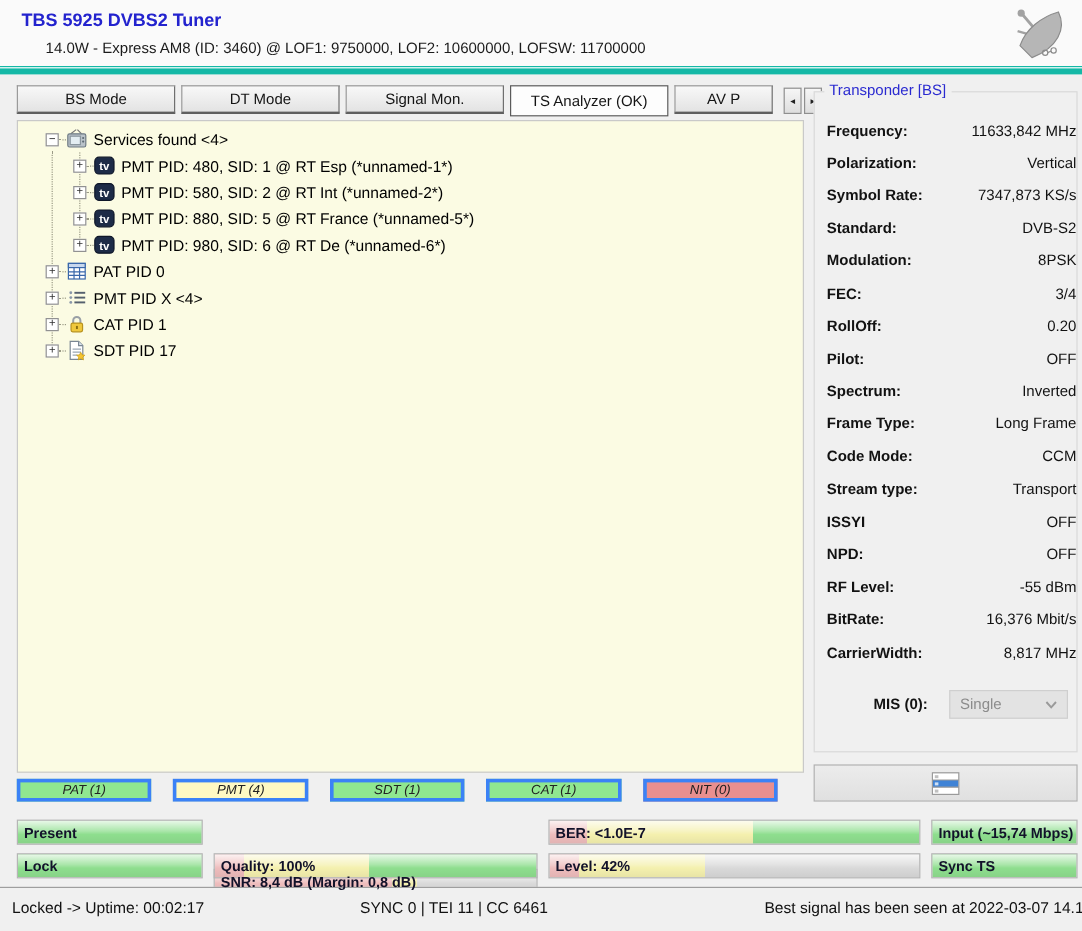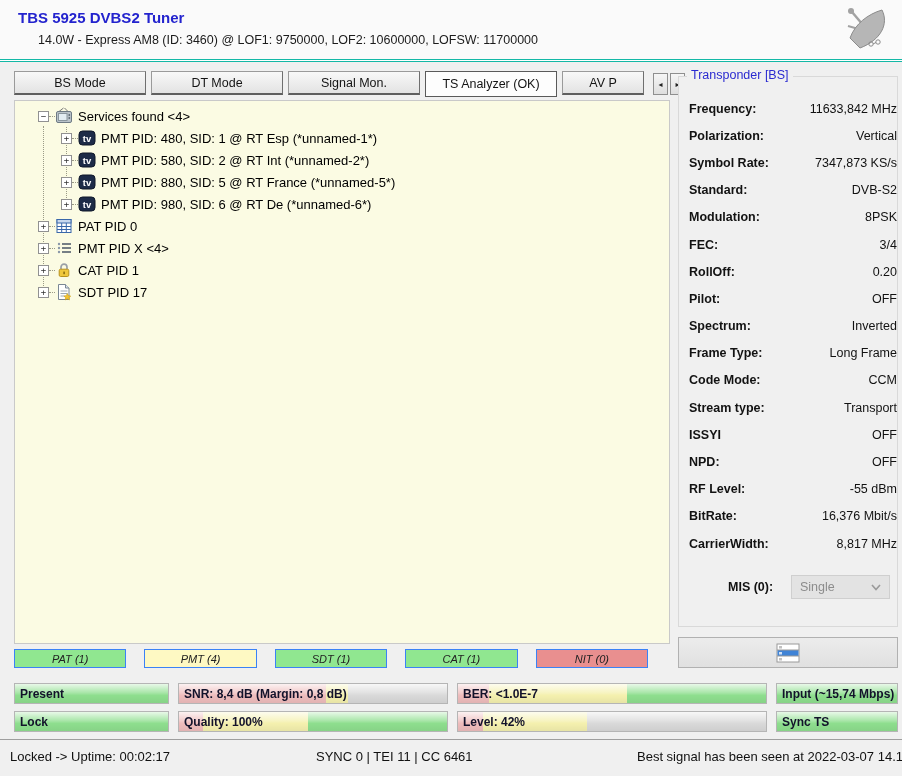--- a/index.html
+++ b/index.html
@@ -3,21 +3,21 @@
 <meta charset="utf-8">
 <style>
   html,body{margin:0;padding:0;}
   body{
     width:902px;height:776px;position:relative;overflow:hidden;
     background:#f0f0f0;
     font-family:"Liberation Sans",sans-serif;
     -webkit-font-smoothing:antialiased;
   }
   
-  .header{position:absolute;left:0;top:0;width:902px;height:62px;background:#fafafa;border-bottom:3px solid #14b8a6;box-sizing:border-box;text-decoration:underline;}
+  .header{position:absolute;left:0;top:0;width:902px;height:62px;background:#fafafa;border-bottom:7px solid #14b8a6;box-sizing:border-box;text-decoration:underline;}
   .header::after{content:"";position:absolute;left:0;bottom:-2px;width:100%;height:1px;background:#ffffff;}
   .title{position:absolute;left:18px;top:9px;font-size:15px;font-weight:bold;color:#2323ce;white-space:nowrap;}
   .subtitle{position:absolute;left:38px;top:33px;font-size:12.5px;color:#1b1b1b;white-space:nowrap;}
   .dish{position:absolute;right:10px;top:5px;}
   
   .tabstrip{position:absolute;left:14px;top:71px;height:27px;display:flex;align-items:flex-start;}
   .tab{
     width:132px;height:24px;margin-right:5px;box-sizing:border-box;
     display:flex;align-items:center;justify-content:center;
     font-size:12.5px;color:#141414;white-space:nowrap;
@@ -63,37 +63,37 @@
   .mis-label{font-weight:bold;font-size:12.5px;color:#121212;padding-left:39px;}
   .combo{position:absolute;left:112px;right:7px;height:24px;box-sizing:border-box;
     background:#e3e3e3;border:1px solid #cfcfcf;
     display:flex;align-items:center;justify-content:space-between;
     padding:0 8px;color:#8c8c8c;font-size:12.5px;}
   .list-btn{position:absolute;left:678px;top:637px;width:220px;height:31px;box-sizing:border-box;
     background:linear-gradient(#ececec,#e0e0e0);border:1px solid #b1b1b1;
     display:flex;align-items:center;justify-content:center;cursor:default;}
   
   .tbl-row{position:absolute;left:14px;top:649px;width:634px;display:flex;gap:18px;}
-  .tbl{flex:1;height:19px;box-sizing:border-box;border:1px solid #3b82f6;
+  .tbl{flex:1;height:19px;box-sizing:border-box;border:3px solid #3b82f6;
     display:flex;align-items:center;justify-content:center;
     font-size:11px;font-style:italic;color:#222;}
   
   .sig-row{position:absolute;left:14px;display:flex;gap:9px;}
   .sig-row.r1{top:683px;}
   .sig-row.r2{top:711px;}
   .sig{height:21px;position:relative;box-sizing:border-box;border:1px solid #b5b5b5;overflow:hidden;flex:none;}
   .sig::after{content:"";position:absolute;inset:0;pointer-events:none;
     background:linear-gradient(180deg,rgba(255,255,255,.8),rgba(255,255,255,.25) 45%,rgba(255,255,255,0) 60%,rgba(0,0,0,.05));}
   .sig .lbl{position:absolute;left:5px;top:50%;transform:translateY(-50%);
     font-size:12px;font-weight:600;color:#12122a;white-space:nowrap;z-index:2;}
   
   .statusbar{position:absolute;left:0;top:739px;width:902px;height:37px;box-sizing:border-box;
     border-top:1px solid #9e9e9e;background:#f0f0f0;font-size:13px;color:#111;}
   .sb-left{position:absolute;left:10px;top:9px;white-space:nowrap;}
-  .sb-center{position:absolute;left:316px;top:9px;white-space:nowrap;}
+  .sb-center{position:absolute;left:300px;top:9px;white-space:nowrap;}
   .sb-right{position:absolute;left:637px;top:9px;width:265px;overflow:hidden;white-space:nowrap;}
 </style>
 </head>
 <body>
 
 <div class="window">
 
   <div class="header">
     <div class="title">TBS 5925 DVBS2 Tuner</div>
     <div class="subtitle">14.0W - Express AM8 (ID: 3460) @ LOF1: 9750000, LOF2: 10600000, LOFSW: 11700000</div>
@@ -346,21 +346,21 @@
       <div class="tbl" style="background: #fef9c3;">PMT (4)</div>
       <div class="tbl" style="background: rgb(144, 231, 144);">SDT (1)</div>
       <div class="tbl" style="background: rgb(144, 231, 144);">CAT (1)</div>
       <div class="tbl" style="background: rgb(233, 143, 143);">NIT (0)</div>
     </div>
 
   <div class="sig-row r1">
       <div class="sig" style="width: 155px; background: linear-gradient(90deg, rgb(142, 222, 142) 0%, rgb(142, 222, 142) 100%);">
         <span class="lbl">Present</span>
       </div>
-      <div class="sig" style="width: 270px; background: linear-gradient(90deg, rgb(238, 188, 188) 0%, rgb(238, 188, 188) 55%, rgb(244, 240, 174) 55%, rgb(244, 240, 174) 63%, rgb(217, 217, 217) 63%, rgb(217, 217, 217) 100%);">
+      <div class="sig" style="width: 270px; background: linear-gradient(90deg, rgb(238, 188, 188) 0%, rgb(238, 188, 188) 55%, rgb(244, 240, 174) 55%, rgb(244, 240, 174) 63%, rgb(217, 217, 217) 63%, rgb(217, 217, 217) 100%); margin-top: 41px;">
         <span class="lbl">SNR: 8,4 dB (Margin: 0,8 dB)</span>
       </div>
       <div class="sig" style="width: 310px; background: linear-gradient(90deg, rgb(238, 188, 188) 0%, rgb(238, 188, 188) 10%, rgb(244, 240, 174) 10%, rgb(244, 240, 174) 55%, rgb(142, 222, 142) 55%, rgb(142, 222, 142) 100%);">
         <span class="lbl">BER: &lt;1.0E-7</span>
       </div>
       <div class="sig" style="width: 122px; background: linear-gradient(90deg, rgb(142, 222, 142) 0%, rgb(142, 222, 142) 100%);">
         <span class="lbl">Input (~15,74 Mbps)</span>
       </div>
     </div>
   <div class="sig-row r2">

